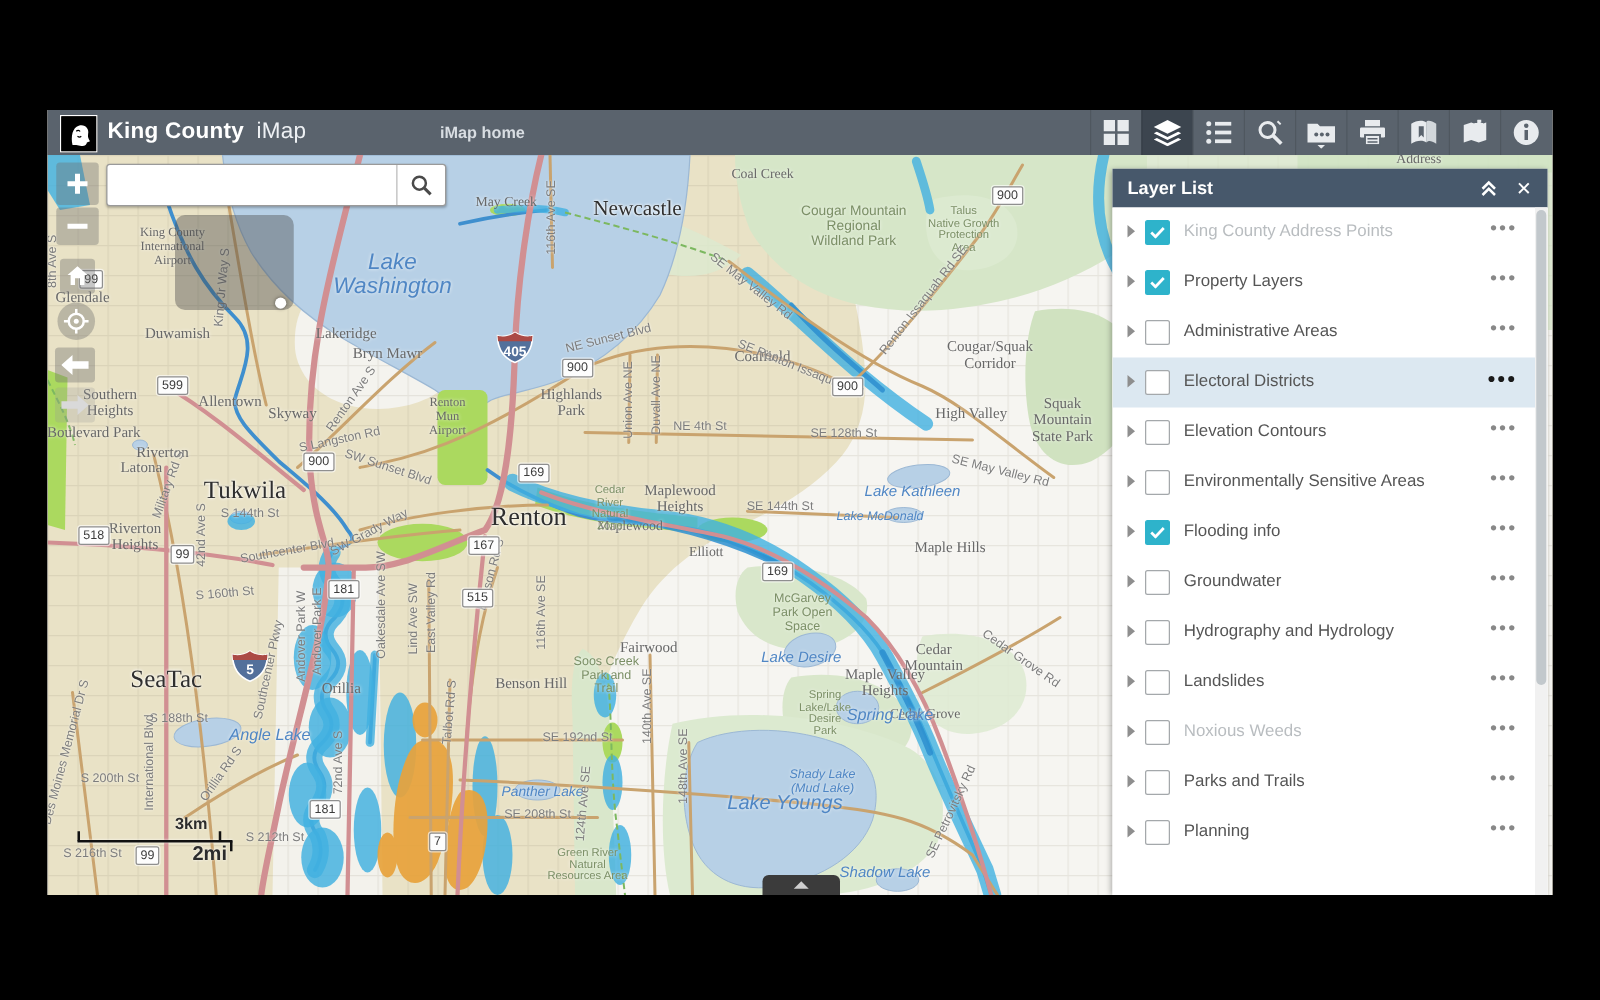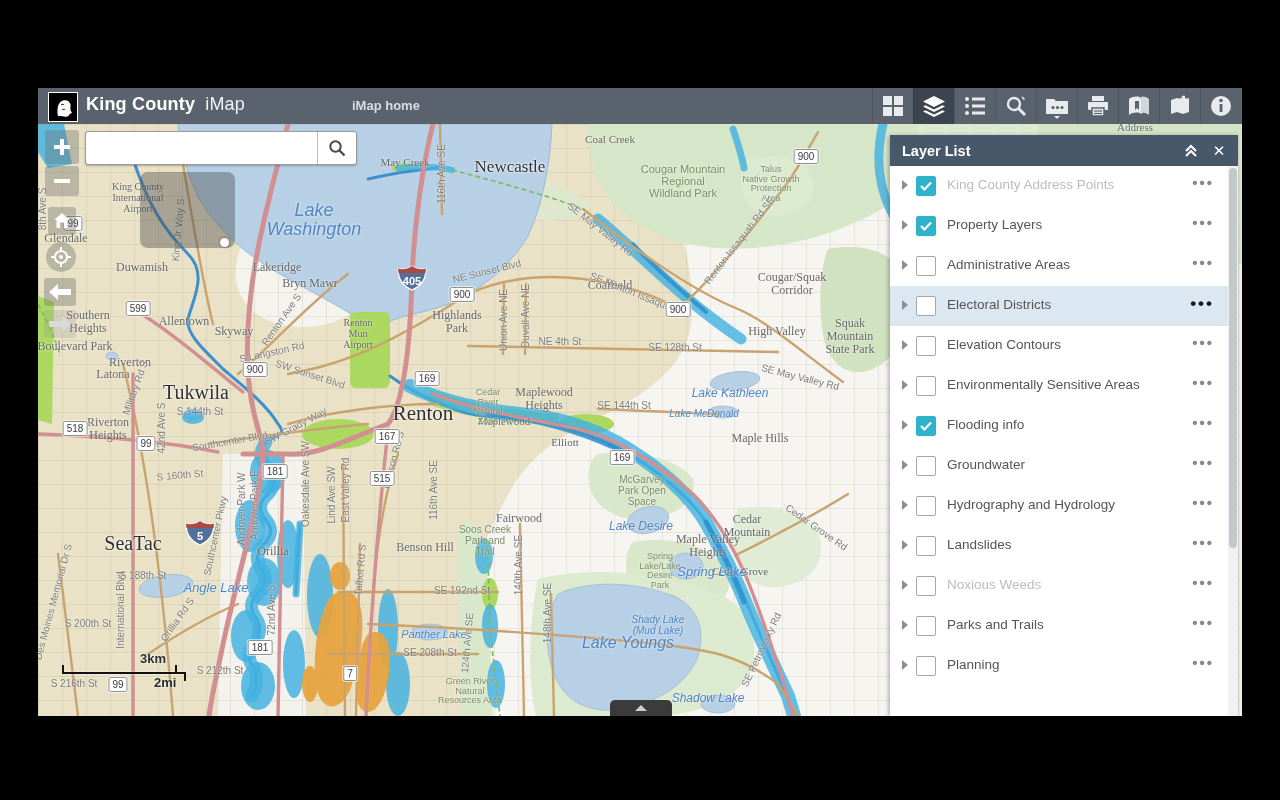--- a/index.html
+++ b/index.html
@@ -40,21 +40,21 @@
   .mctl{position:absolute;z-index:20;display:flex;align-items:center;justify-content:center;
     background:rgba(110,110,110,.38);border-radius:3px;color:#fff;}
   .mctl.ghost{background:rgba(150,150,150,.25);}
   .popupbox{position:absolute;left:102px;top:48px;width:95px;height:76px;background:rgba(70,70,70,.40);
     border-radius:8px;z-index:15;}
   .popupbox .dot{position:absolute;left:80px;top:66px;width:9px;height:9px;background:#fff;border-radius:50%;box-shadow:0 0 3px rgba(0,0,0,.5);}
   .scalebar{position:absolute;left:24px;top:528px;width:130px;height:40px;z-index:20;color:#2c2c2c;}
   .scalebar .line{position:absolute;left:0;top:20px;width:124px;height:2px;background:#111;box-shadow:0 0 2px #fff;}
   .scalebar .tick{position:absolute;width:2px;height:8px;background:#111;top:13px;}
   .scalebar .km{position:absolute;left:78px;top:-1px;font-size:13px;font-weight:bold;text-shadow:0 0 2px #fff;}
-  .scalebar .mi{position:absolute;left:92px;top:23px;font-size:13px;font-weight:bold;text-shadow:0 0 2px #fff;}
+  .scalebar .mi{position:absolute;left:92px;top:23px;font-size:16px;font-weight:bold;text-shadow:0 0 2px #fff;}
   .coords{position:absolute;left:200px;top:553px;height:20px;z-index:20;display:flex;align-items:stretch;}
   .coords .cbody{background:rgba(60,60,60,.85);display:flex;align-items:center;padding:0 6px;border-radius:2px;}
   .coords .ctext{color:#fff;font-size:11.5px;font-weight:bold;margin-left:5px;letter-spacing:.2px;}
   .coords .cchev{width:20px;margin-left:2px;background:rgba(95,95,95,.85);border-radius:2px;display:flex;align-items:center;justify-content:center;cursor:pointer;}
   .attribtn{position:absolute;left:572px;top:576px;width:62px;height:16px;background:#3b3b3b;border-radius:5px 5px 0 0;
     z-index:20;display:flex;align-items:center;justify-content:center;cursor:pointer;}
   .attribtn .tri{width:0;height:0;border-left:6px solid transparent;border-right:6px solid transparent;border-bottom:6px solid #cfcfcf;}
 
   
   .panel{position:absolute;left:852px;top:47px;width:348px;height:581px;z-index:50;background:#fff;

